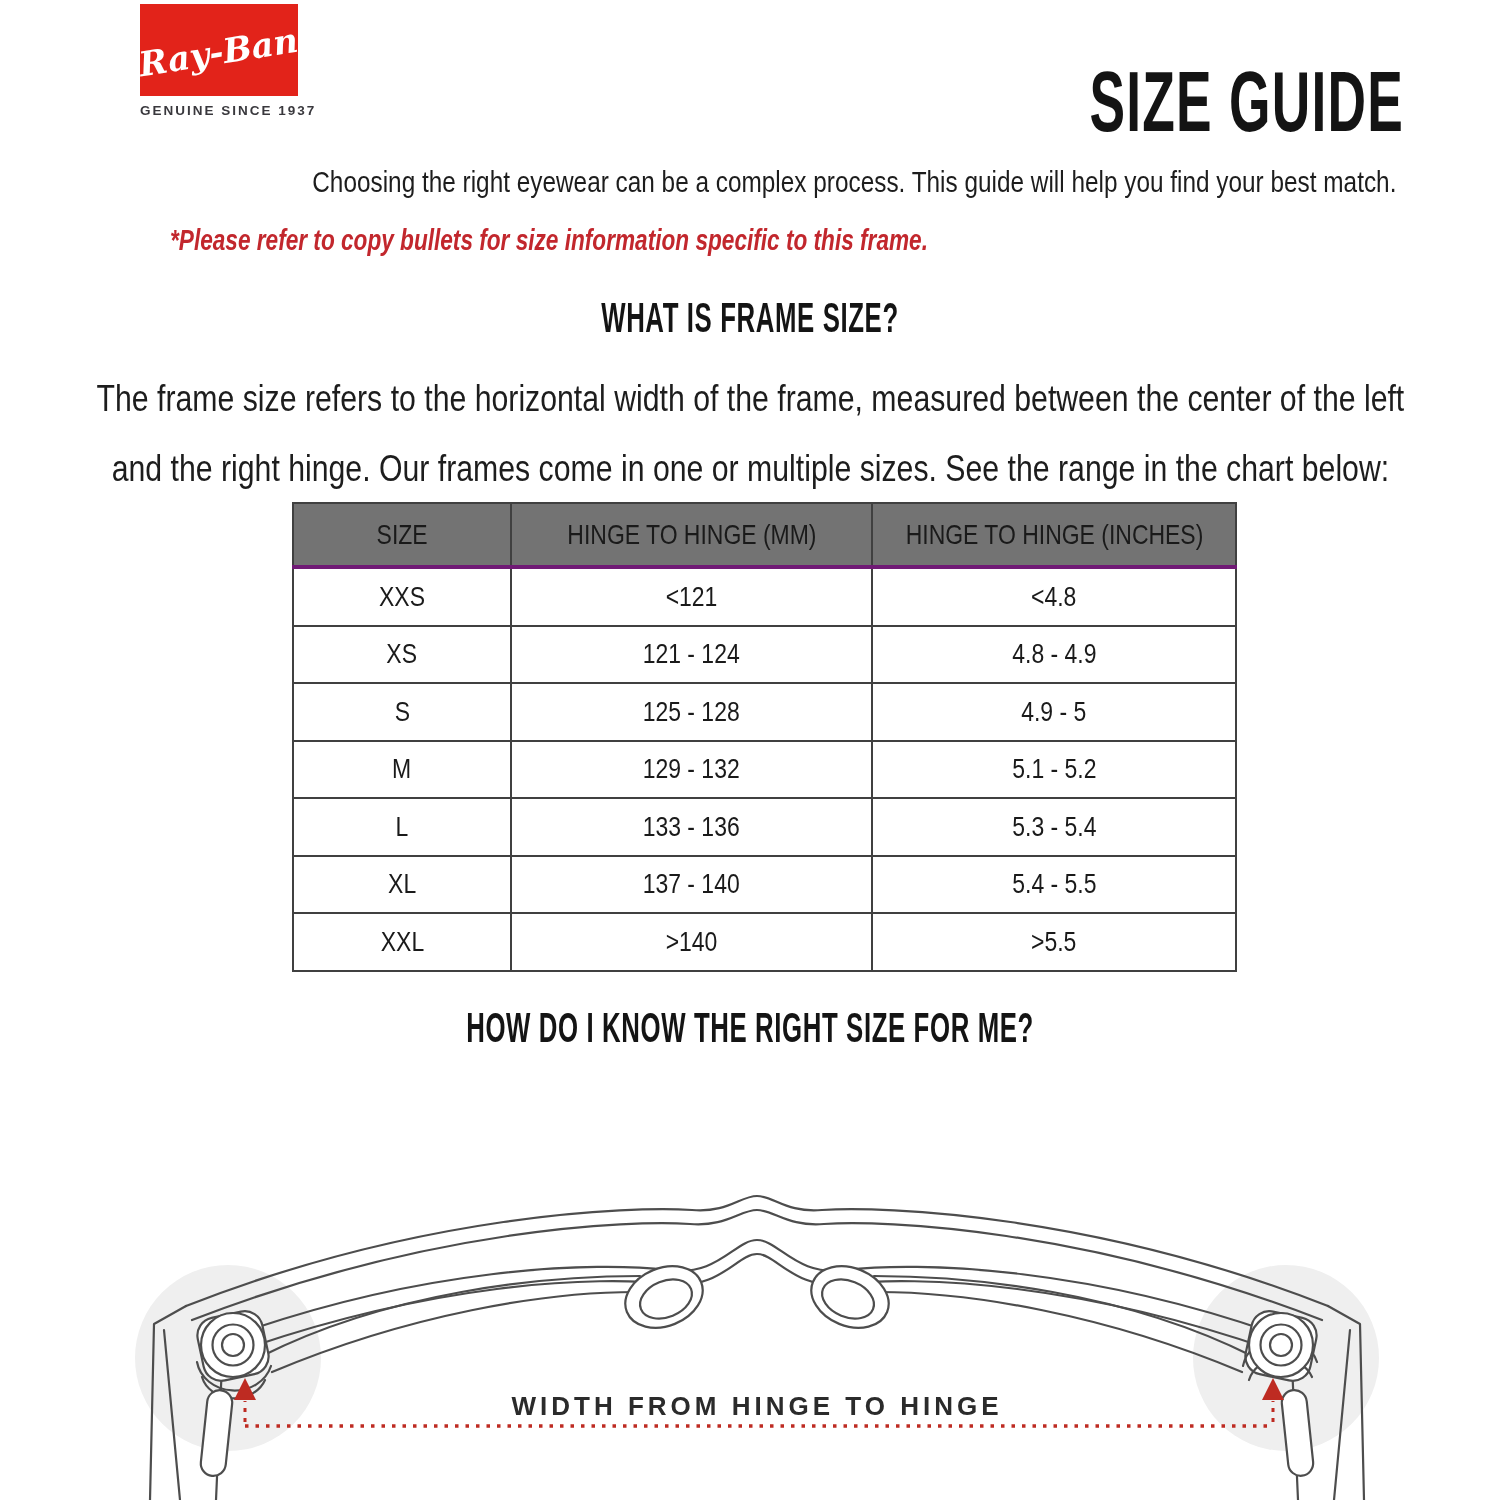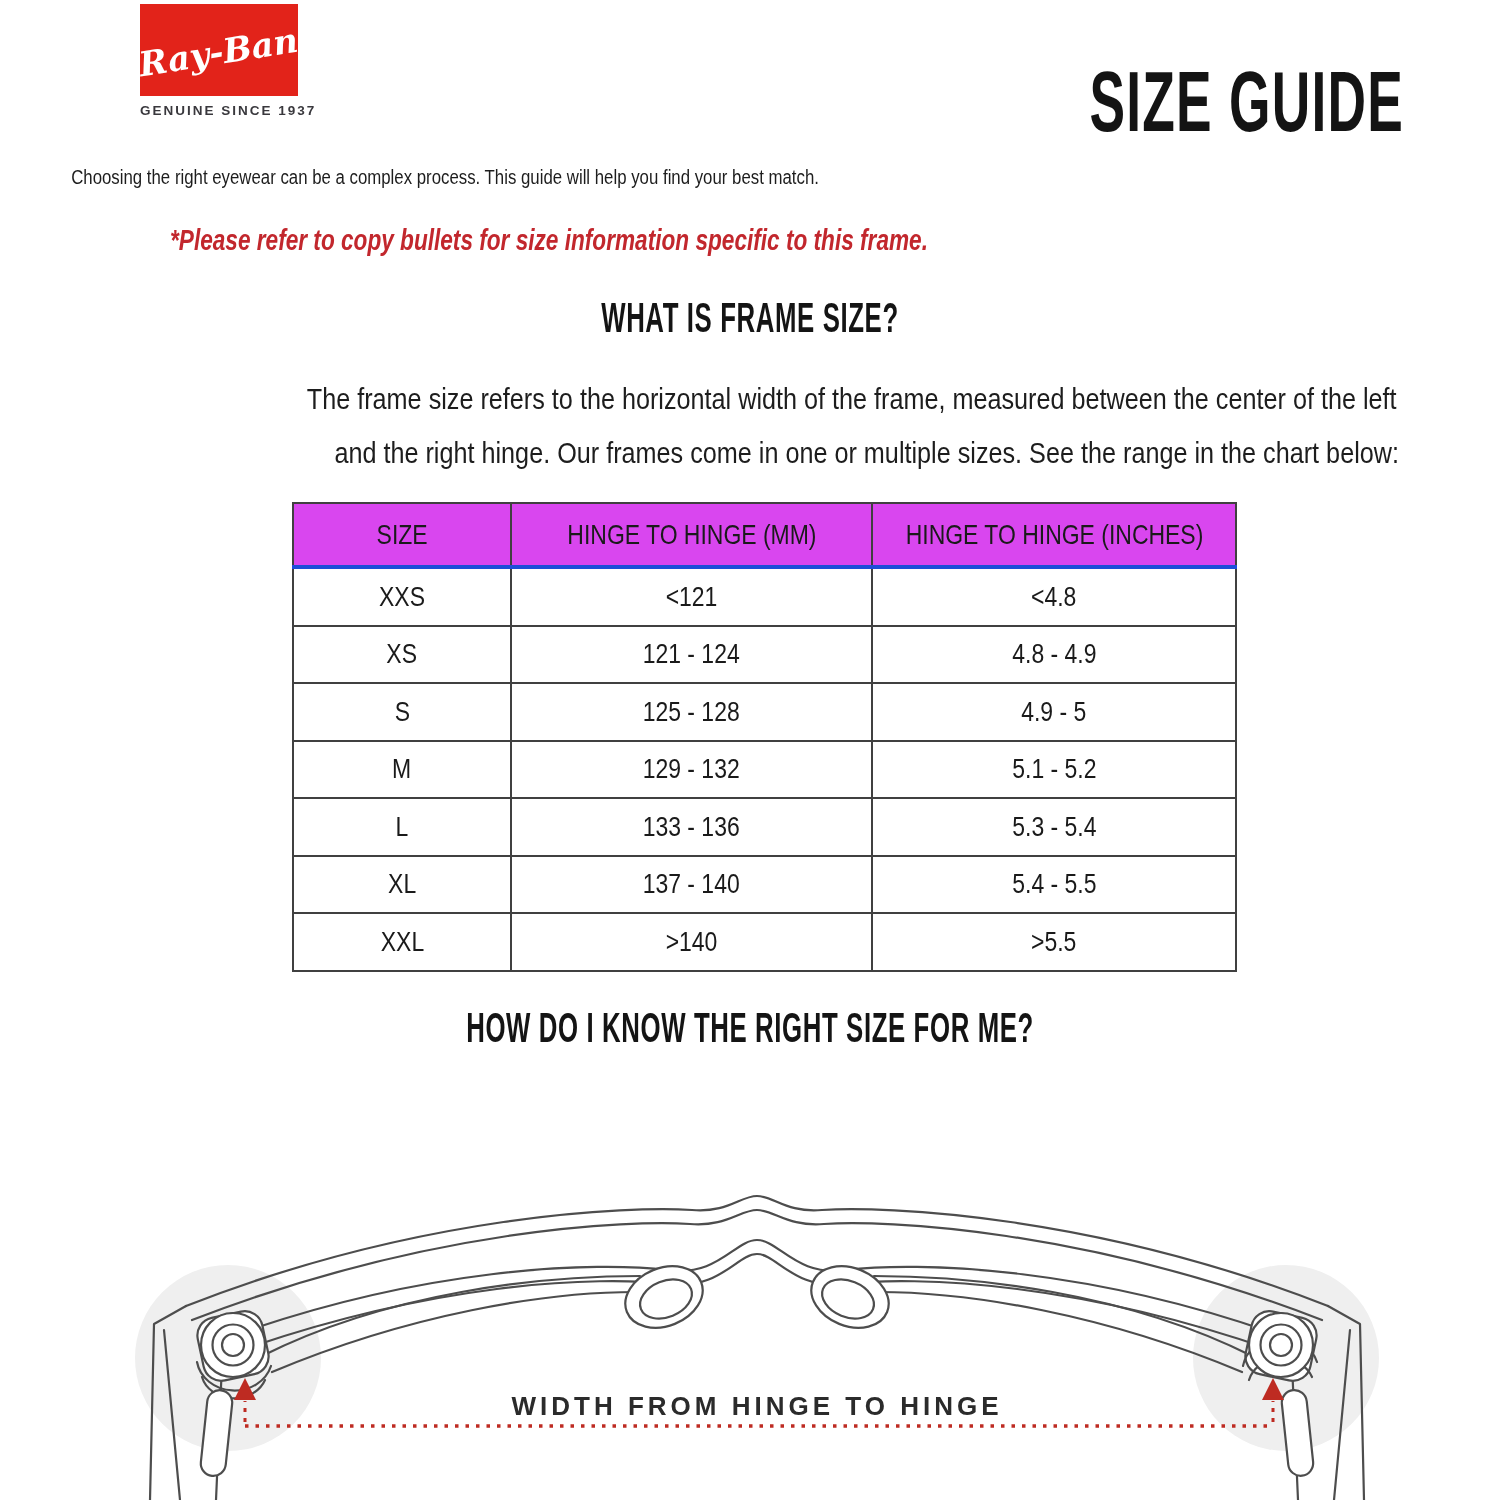--- a/index.html
+++ b/index.html
@@ -10,35 +10,35 @@
   
   .logo{position:absolute;left:140px;top:4px;width:160px;}
   .logo-box{width:158px;height:92px;background:#E2231A;display:flex;align-items:center;justify-content:center;}
   .tagline{margin-top:7px;font-size:13.5px;font-weight:bold;letter-spacing:2px;color:#39383d;text-align:center;white-space:nowrap;}
   
   .h1{position:absolute;top:58px;left:0;width:100%;text-align:right;font-size:86px;font-weight:bold;color:#141414;line-height:1;}
   .h1>span{display:inline-block;transform:scaleX(0.62);letter-spacing:2px;white-space:nowrap;}
   .h2{position:absolute;left:0;width:100%;text-align:center;font-size:43px;font-weight:bold;color:#141414;line-height:1;}
   .h2>span{display:inline-block;transform:scaleX(0.60);letter-spacing:1px;white-space:nowrap;}
   
-  .center-line{position:absolute;left:0;width:100%;text-align:left;font-size:20px;color:#1d1d1d;}
+  .center-line{position:absolute;left:0;width:100%;text-align:right;font-size:29px;color:#1d1d1d;}
   .center-line>span{display:inline-block;transform:scaleX(0.84);white-space:nowrap;}
   .note{
     position:absolute;left:170px;top:224px;font-size:29px;font-weight:bold;font-style:italic;
     color:#C2272D;transform:scaleX(0.78);transform-origin:0 50%;white-space:nowrap;
   }
-  .para{position:absolute;left:0;width:100%;display:flex;flex-direction:column;align-items:flex-end;font-size:30px;color:#1d1d1d;}
+  .para{position:absolute;left:0;width:100%;display:flex;flex-direction:column;align-items:center;font-size:36px;color:#1d1d1d;gap:16px;}
   .para .pline{white-space:nowrap;transform:scaleX(0.84);line-height:54px;height:54px;}
   
   table.size{position:absolute;left:292px;top:502px;width:943px;border-collapse:collapse;table-layout:fixed;}
   table.size th,table.size td{
     border:2px solid #404040;text-align:center;vertical-align:middle;
     font-size:28px;font-weight:normal;color:#1a1a1a;padding:0;
   }
-  table.size th{height:61px;background:#d946ef;border-bottom:4px solid #1d4ed8;}
+  table.size th{height:61px;background:#737373;border-bottom:4px solid #701a75;}
   table.size td{height:55.5px;background:#ffffff;text-decoration:underline;}
   .cond{display:inline-block;transform:scaleX(0.82);white-space:nowrap;}
   
   svg.diagram{position:absolute;left:0;top:1180px;}
 </style>
 </head>
 <body>
 
 <div class="page">
 

